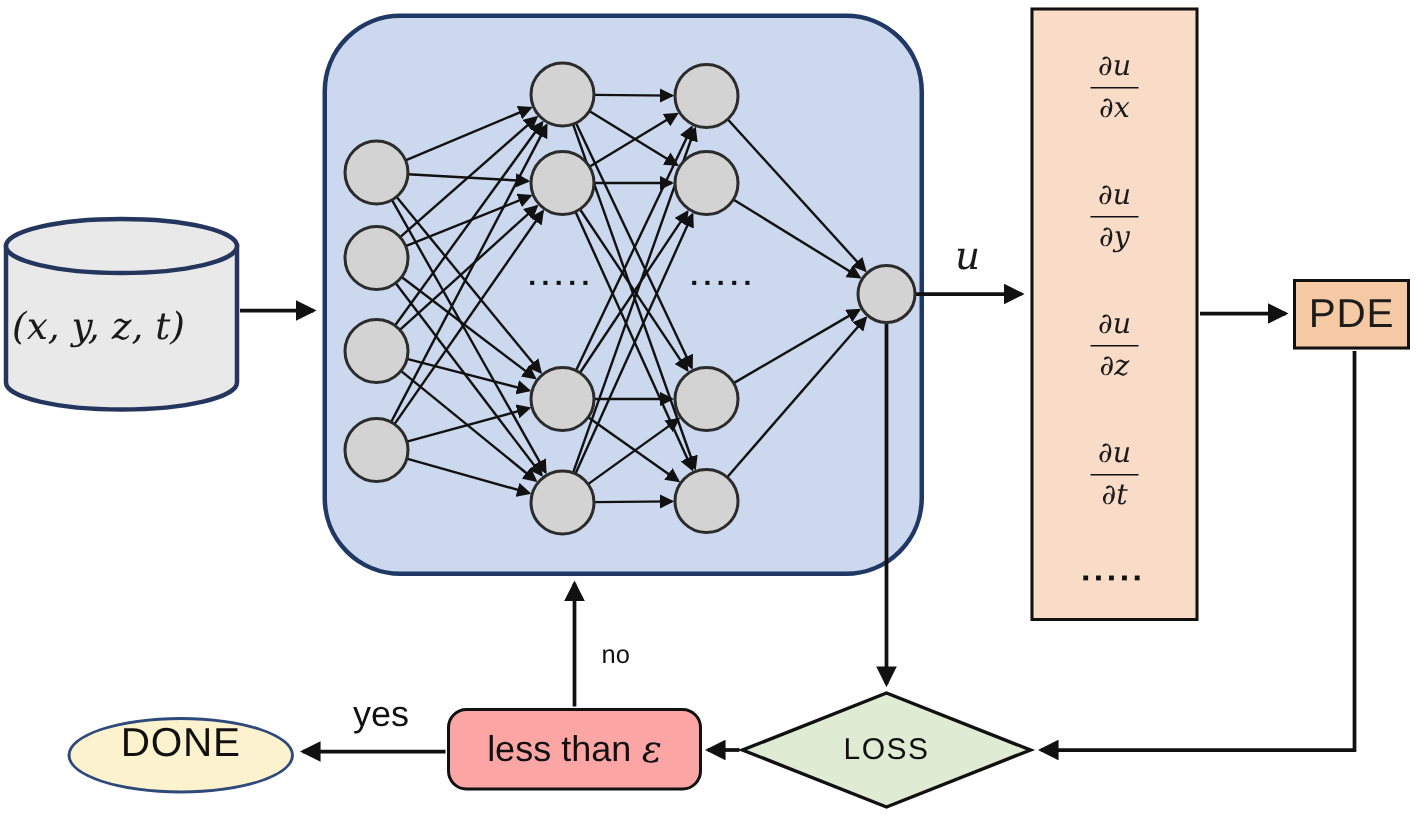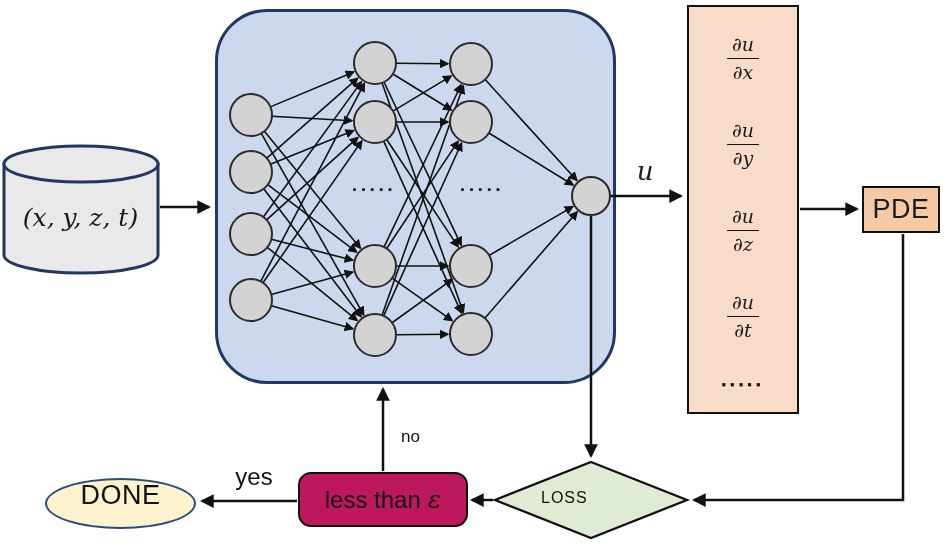--- a/index.html
+++ b/index.html
@@ -29,46 +29,46 @@
   .sq-dots { font-size: 13px; letter-spacing: 4px; color: #111; white-space: nowrap; }
 
   .pde-box {
     left: 862px; top: 186px; width: 78px; height: 47px;
     background: #f5c9a4; border: 2.5px solid #111; z-index: 1;
     display: flex; align-items: center; justify-content: center;
     font-size: 27px; color: #1c1c1c; letter-spacing: 0.5px;
   }
   .eps-box {
     left: 298px; top: 472px; width: 170px; height: 55px;
-    background: #be185d; border: 2.5px solid #111; border-radius: 13px; z-index: 1;
+    background: #fca5a5; border: 2.5px solid #111; border-radius: 13px; z-index: 1;
     display: flex; align-items: center; justify-content: center; gap: 7px;
     font-size: 24px; color: #111;
   }
   .eps-symbol { font-family: "DejaVu Serif", serif; font-style: italic; font-size: 25px; }
   .done-node {
     left: 45px; top: 478px; width: 151px; height: 51px;
     background: #fcf2cd; border: 2.5px solid #2e4a7a; border-radius: 50%; z-index: 1;
     display: flex; align-items: flex-start; justify-content: center;
     font-size: 27px; color: #111; letter-spacing: 0.5px;
   }
 
   
   .svg-layer { position: absolute; left: 0; top: 0; z-index: 2; }
 
   
   .lbl { position: absolute; z-index: 3; }
   .cyl-label {
-    left: 8px; top: 203px; width: 145px; text-align: center;
+    left: 8px; top: 203px; width: 145px; 
     font-family: "DejaVu Serif", serif; font-style: italic; font-size: 25px; color: #1a1a1a;
   }
   .lbl-u {
     left: 622px; top: 156px; width: 46px; text-align: center;
     font-family: "DejaVu Serif", serif; font-style: italic; font-size: 26px; color: #1a1a1a;
   }
-  .lbl-loss { left: 541px; top: 489px; width: 100px; font-size: 16px; letter-spacing: 1px; }
+  .lbl-loss { left: 541px; top: 489px; width: 100px; text-align: center; font-size: 20px; letter-spacing: 1px; }
   .lbl-yes { left: 226px; top: 463px; width: 56px; text-align: center; font-size: 24px; }
   .lbl-no  { left: 401px; top: 427px; width: 46px; font-size: 17px; }
   .nn-dots-left  { left: 344px; top: 183px; width: 62px; text-align: center; font-size: 11px; letter-spacing: 5px; }
   .nn-dots-right { left: 452px; top: 183px; width: 62px; text-align: center; font-size: 11px; letter-spacing: 5px; }
 </style>
 </head>
 <body>
 
 <div class="stage">
 

